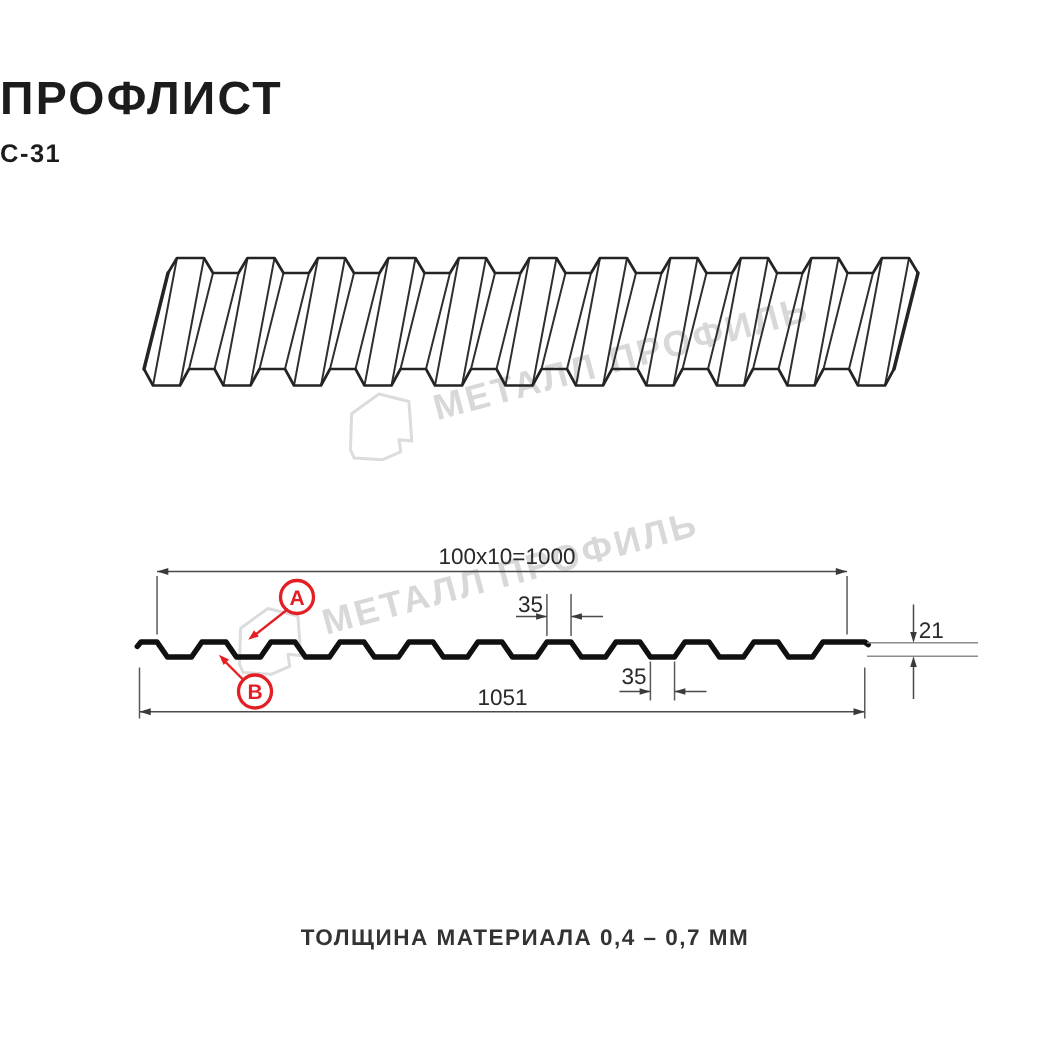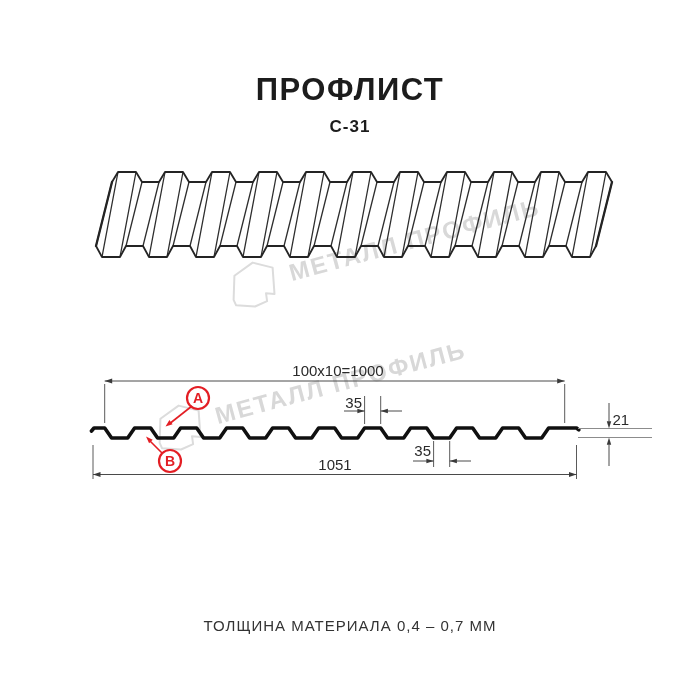--- a/index.html
+++ b/index.html
@@ -4,25 +4,25 @@
 <style>
   :root{
     --accent:#E31E24;
     --ink:#1C1C1C;
     --wm:#D8D8D8;
   }
   *{margin:0;padding:0;box-sizing:border-box;}
   html,body{width:700px;height:700px;background:#fff;overflow:hidden;}
   body{font-family:"Liberation Sans",sans-serif;position:relative;}
   .page{position:absolute;inset:0;background:#fff;}
-  .header{position:absolute;top:72px;left:0;width:700px;text-align:center;}
+  .header{position:absolute;top:48px;left:0;width:700px;}
   .title{font-size:31px;font-weight:800;letter-spacing:1.5px;color:var(--ink);}
   .subtitle{margin-top:9px;font-size:17px;font-weight:700;letter-spacing:1px;color:var(--ink);}
   .footer-note{position:absolute;top:617px;left:0;width:700px;text-align:center;
-    font-size:15px;font-weight:400;letter-spacing:1px;color:#333;}
+    font-size:15px;font-weight:700;letter-spacing:1px;color:#333;}
   .wm{position:absolute;display:flex;align-items:center;gap:10px;
     transform:rotate(-15deg);transform-origin:left center;
     color:var(--wm);font-weight:700;font-size:24px;letter-spacing:2px;white-space:nowrap;}
   .wm svg{flex:0 0 auto;}
   .wm1{left:224px;top:266px;}
   .wm2{left:150px;top:409px;}
   svg.drawing{position:absolute;left:0;top:0;width:700px;height:700px;}
   svg text{font-family:"Liberation Sans",sans-serif;fill:#2a2a2a;font-size:15px;}
   .dim-line{stroke:#4a4a4a;stroke-width:1;fill:none;}
   .ext-line{stroke:#5a5a5a;stroke-width:1;fill:none;}

